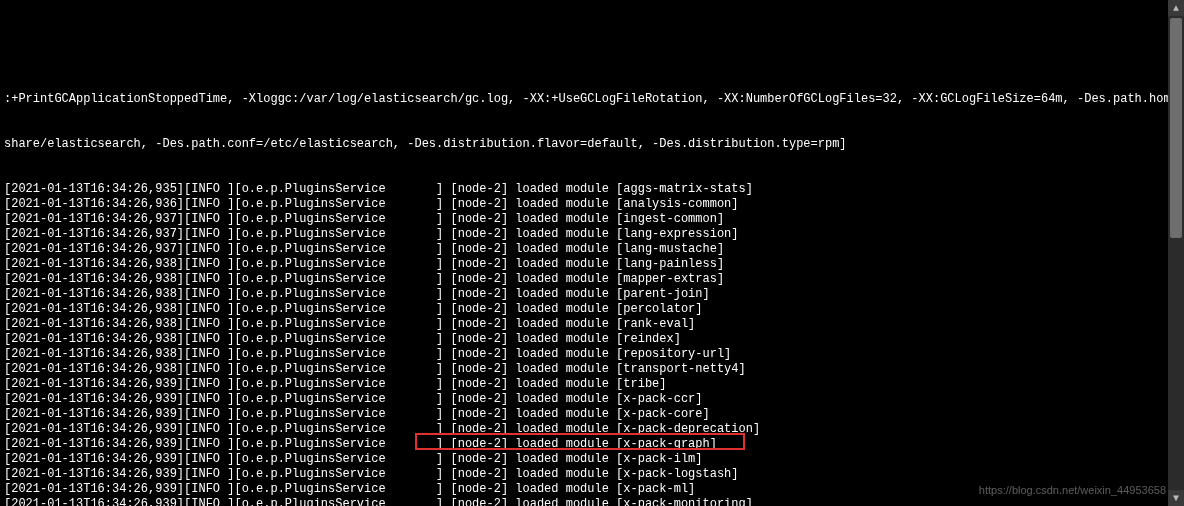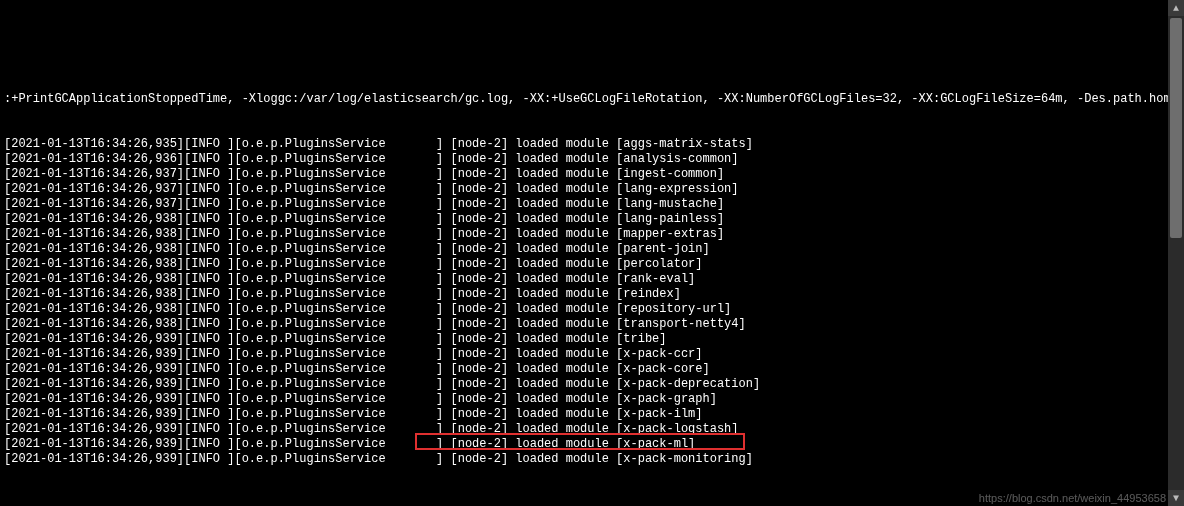--- a/index.html
+++ b/index.html
@@ -50,34 +50,35 @@
     display: flex;
     align-items: center;
     justify-content: center;
     color: #bbb;
     font-size: 10px;
     background: #3a3a3a;
   }
   .watermark {
     position: absolute;
     right: 18px;
-    bottom: 0;
+    bottom: 8px;
     color: rgba(255,255,255,0.35);
     font-size: 11px;
     font-family: Arial, sans-serif;
     white-space: nowrap;
   }
 </style>
 </head>
 <body>
 
 
 
 <div class="terminal">
   <div class="line">:+PrintGCApplicationStoppedTime, -Xloggc:/var/log/elasticsearch/gc.log, -XX:+UseGCLogFileRotation, -XX:NumberOfGCLogFiles=32, -XX:GCLogFileSize=64m, -Des.path.home=/usr/</div>
+  <div class="line">share/elasticsearch, -Des.path.conf=/etc/elasticsearch, -Des.distribution.flavor=default, -Des.distribution.type=rpm]</div>
   <div id="log-lines"><div class="line">[2021-01-13T16:34:26,935][INFO ][o.e.p.PluginsService       ] [node-2] loaded module [aggs-matrix-stats]</div><div class="line">[2021-01-13T16:34:26,936][INFO ][o.e.p.PluginsService       ] [node-2] loaded module [analysis-common]</div><div class="line">[2021-01-13T16:34:26,937][INFO ][o.e.p.PluginsService       ] [node-2] loaded module [ingest-common]</div><div class="line">[2021-01-13T16:34:26,937][INFO ][o.e.p.PluginsService       ] [node-2] loaded module [lang-expression]</div><div class="line">[2021-01-13T16:34:26,937][INFO ][o.e.p.PluginsService       ] [node-2] loaded module [lang-mustache]</div><div class="line">[2021-01-13T16:34:26,938][INFO ][o.e.p.PluginsService       ] [node-2] loaded module [lang-painless]</div><div class="line">[2021-01-13T16:34:26,938][INFO ][o.e.p.PluginsService       ] [node-2] loaded module [mapper-extras]</div><div class="line">[2021-01-13T16:34:26,938][INFO ][o.e.p.PluginsService       ] [node-2] loaded module [parent-join]</div><div class="line">[2021-01-13T16:34:26,938][INFO ][o.e.p.PluginsService       ] [node-2] loaded module [percolator]</div><div class="line">[2021-01-13T16:34:26,938][INFO ][o.e.p.PluginsService       ] [node-2] loaded module [rank-eval]</div><div class="line">[2021-01-13T16:34:26,938][INFO ][o.e.p.PluginsService       ] [node-2] loaded module [reindex]</div><div class="line">[2021-01-13T16:34:26,938][INFO ][o.e.p.PluginsService       ] [node-2] loaded module [repository-url]</div><div class="line">[2021-01-13T16:34:26,938][INFO ][o.e.p.PluginsService       ] [node-2] loaded module [transport-netty4]</div><div class="line">[2021-01-13T16:34:26,939][INFO ][o.e.p.PluginsService       ] [node-2] loaded module [tribe]</div><div class="line">[2021-01-13T16:34:26,939][INFO ][o.e.p.PluginsService       ] [node-2] loaded module [x-pack-ccr]</div><div class="line">[2021-01-13T16:34:26,939][INFO ][o.e.p.PluginsService       ] [node-2] loaded module [x-pack-core]</div><div class="line">[2021-01-13T16:34:26,939][INFO ][o.e.p.PluginsService       ] [node-2] loaded module [x-pack-deprecation]</div><div class="line">[2021-01-13T16:34:26,939][INFO ][o.e.p.PluginsService       ] [node-2] loaded module [x-pack-graph]</div><div class="line">[2021-01-13T16:34:26,939][INFO ][o.e.p.PluginsService       ] [node-2] loaded module [x-pack-ilm]</div><div class="line">[2021-01-13T16:34:26,939][INFO ][o.e.p.PluginsService       ] [node-2] loaded module [x-pack-logstash]</div><div class="line">[2021-01-13T16:34:26,939][INFO ][o.e.p.PluginsService       ] [node-2] loaded module [x-pack-ml]</div><div class="line">[2021-01-13T16:34:26,939][INFO ][o.e.p.PluginsService       ] [node-2] loaded module [x-pack-monitoring]</div></div>
   
   
 </div>
 
 <div class="highlight-box" id="hlbox" style="left: 415px; top: 433px; width: 330px; height: 17px;"></div>
 
 <div class="scrollbar-track">
   <div class="scrollbar-arrow" style="top:0">▲</div>
   <div class="scrollbar-thumb" style="top:18px;height:220px"></div>

